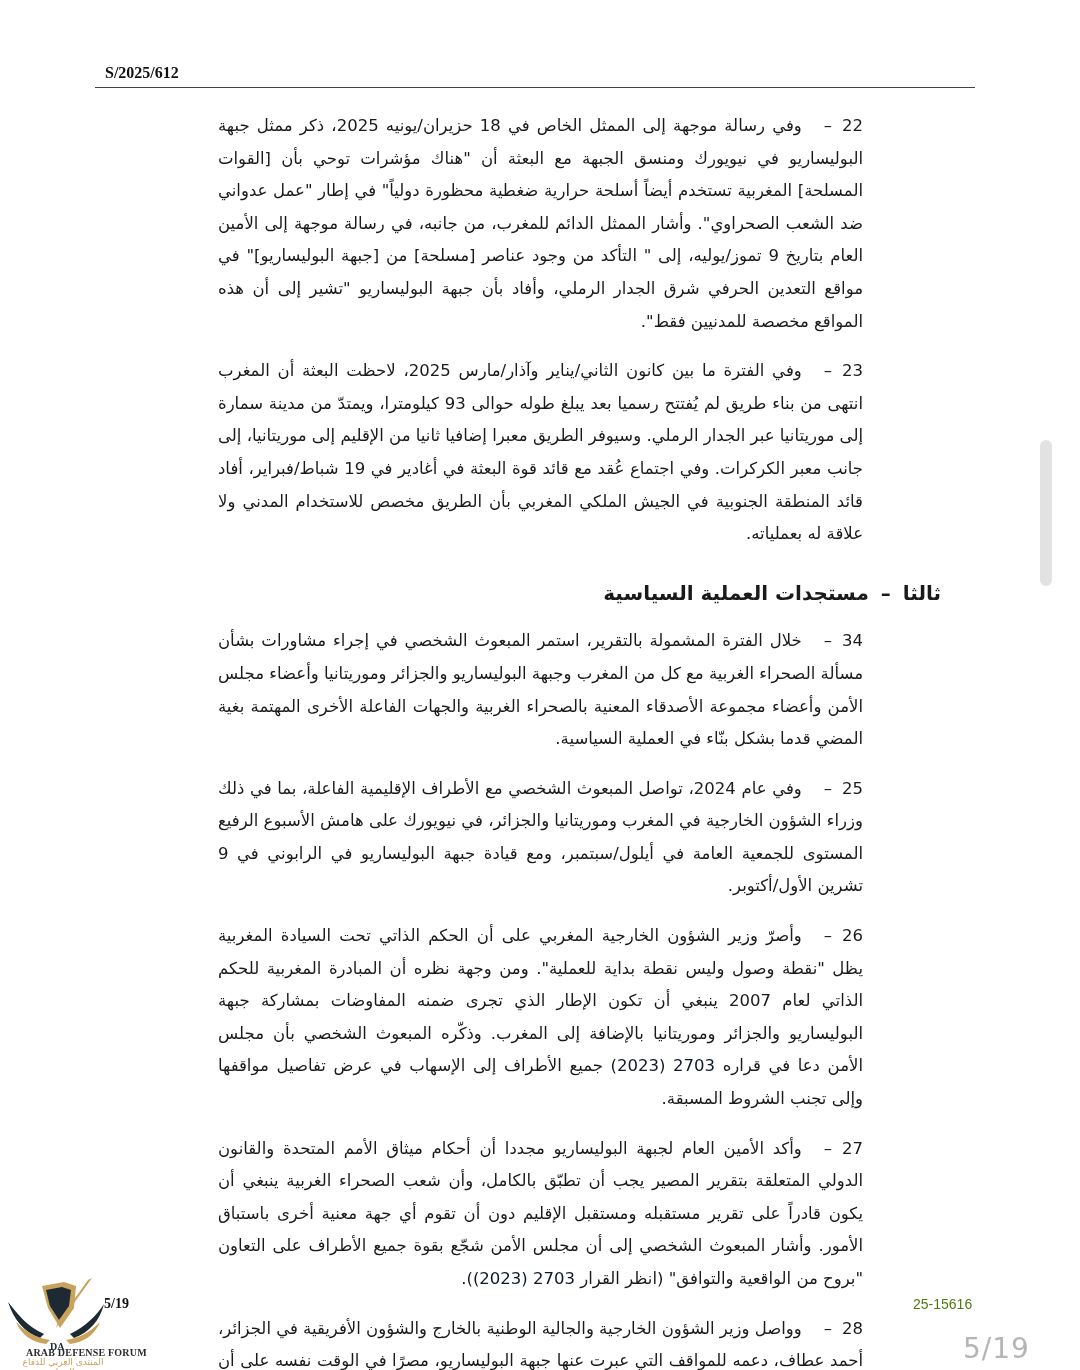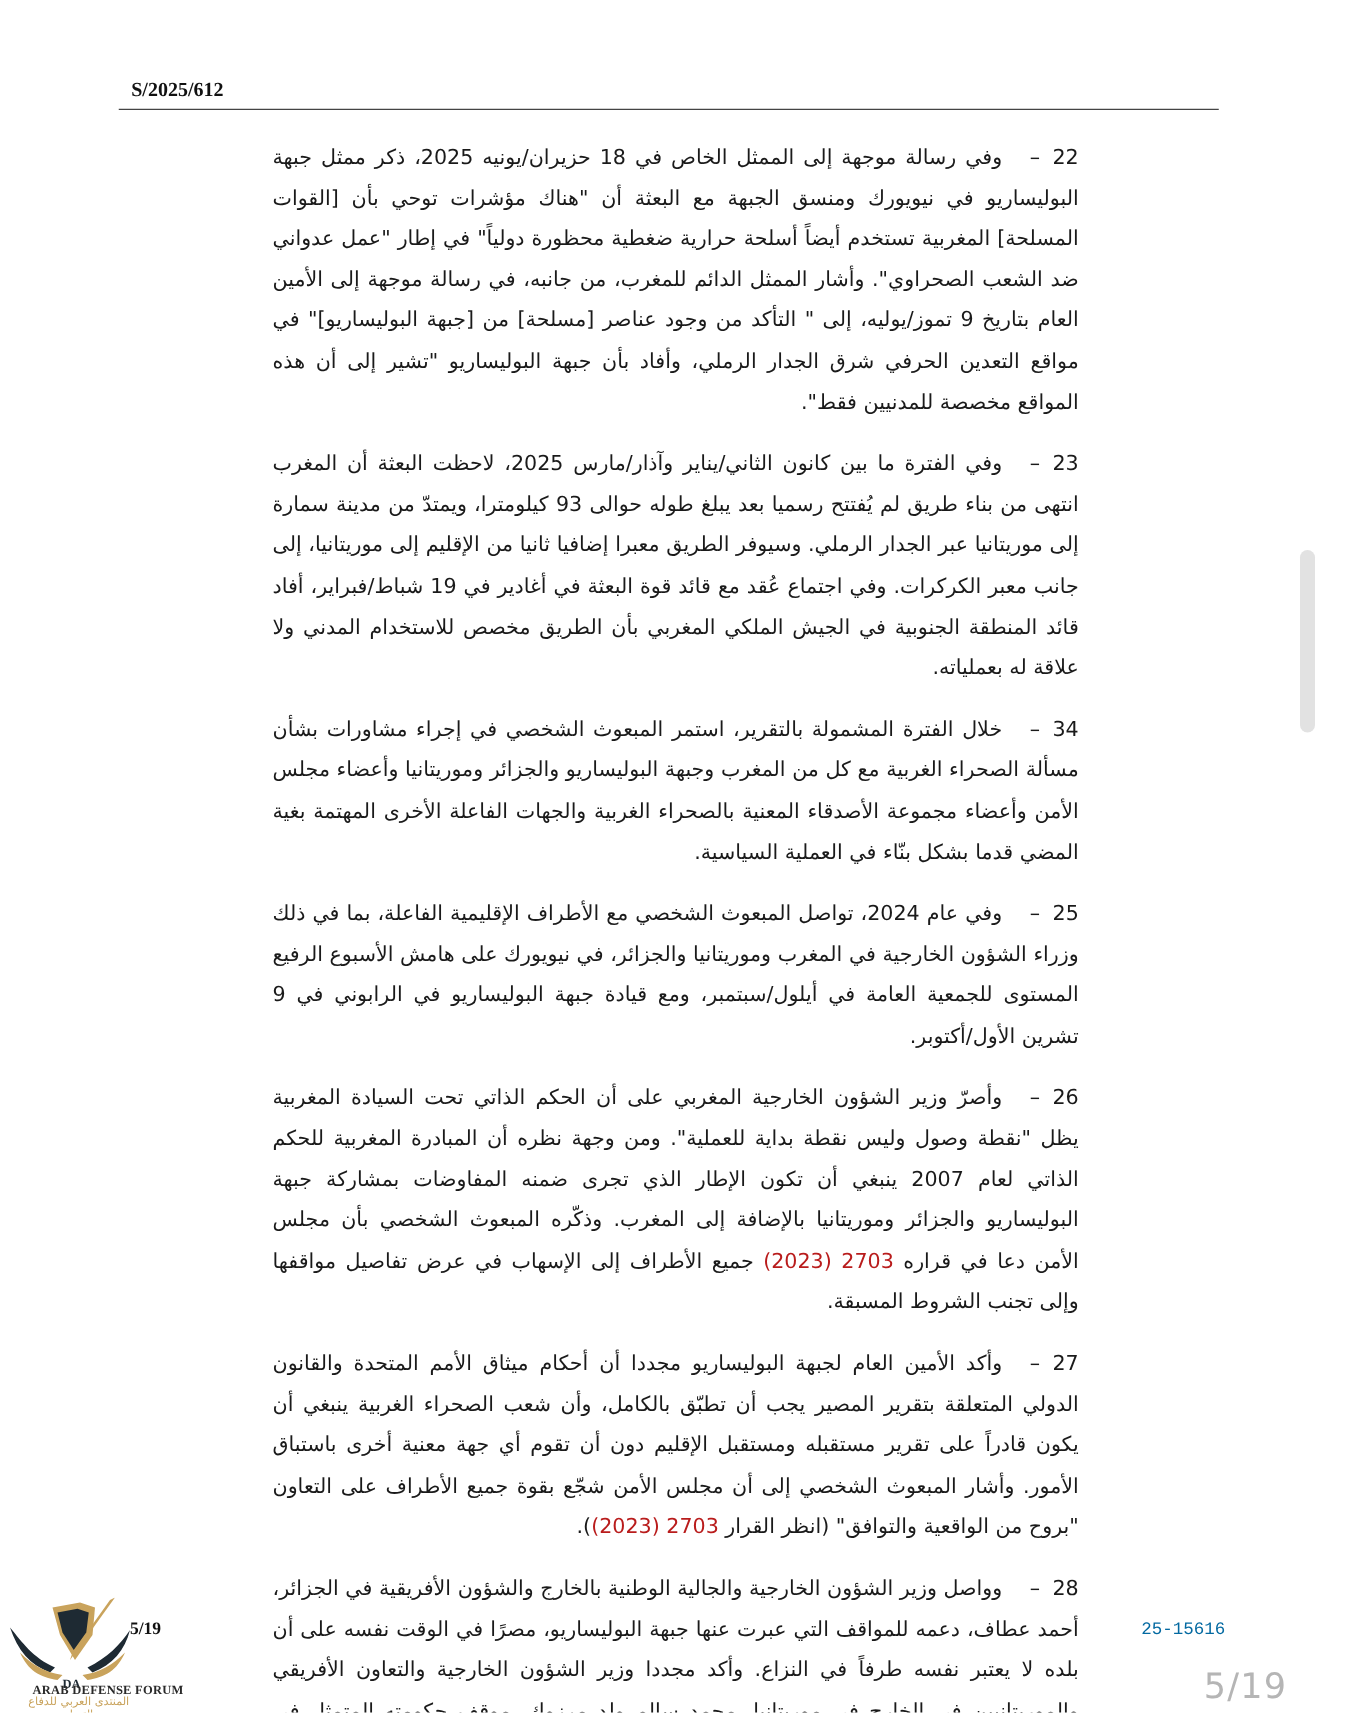--- a/index.html
+++ b/index.html
@@ -20,28 +20,28 @@
       direction: rtl; text-align: justify;
       font-size: 16.5px; line-height: 32.6px;
     }
     .para { margin: 0 0 17px 0; }
     .para .num { unicode-bidi: isolate; direction: ltr; display: inline-block; }
     .para .dash { display: inline-block; margin: 0 10px 0 22px; }
     .section-heading {
       direction: rtl; font-weight: bold; font-size: 20px; margin: 26px -78px 16px 0;
     }
     .section-heading .dash { display: inline-block; margin: 0 12px; }
-    .ref-link { color: #b91c1c; unicode-bidi: isolate; }
+    .ref-link { color: #0f172a; unicode-bidi: isolate; }
     .footer-page {
       position: absolute; left: 104px; top: 1296px;
       font-family: "Liberation Serif", serif; font-weight: bold; font-size: 14px; color: #111;
     }
     .footer-code {
       position: absolute; left: 913px; top: 1296px;
-      font-family: Liberation Mono, monospace; font-size: 14px; color: #0369a1;
+      font-family: Liberation Sans, sans-serif; font-size: 14px; color: #4d7c0f;
     }
     .viewer-page {
       position: absolute; left: 963px; top: 1332px;
       font-family: "DejaVu Sans", sans-serif; font-size: 28px; color: #b5b5b5; letter-spacing: 1px;
     }
     .scrollbar {
       position: absolute; left: 1040px; top: 440px; width: 12px; height: 146px;
       background: #e2e2e2; border-radius: 6px;
     }
     .logo {
@@ -65,20 +65,23 @@
 <div class="content">
 
   <p class="para">
     <span class="num">22</span><span class="dash">–</span><span>وفي رسالة موجهة إلى الممثل الخاص في 18 حزيران/يونيه 2025، ذكر ممثل جبهة البوليساريو في نيويورك ومنسق الجبهة مع البعثة أن "هناك مؤشرات توحي بأن [القوات المسلحة] المغربية تستخدم أيضاً أسلحة حرارية ضغطية محظورة دولياً" في إطار "عمل عدواني ضد الشعب الصحراوي". وأشار الممثل الدائم للمغرب، من جانبه، في رسالة موجهة إلى الأمين العام بتاريخ 9 تموز/يوليه، إلى " التأكد من وجود عناصر [مسلحة] من [جبهة البوليساريو]" في مواقع التعدين الحرفي شرق الجدار الرملي، وأفاد بأن جبهة البوليساريو "تشير إلى أن هذه المواقع مخصصة للمدنيين فقط".</span>
   </p>
 
   <p class="para">
     <span class="num">23</span><span class="dash">–</span><span>وفي الفترة ما بين كانون الثاني/يناير وآذار/مارس 2025، لاحظت البعثة أن المغرب انتهى من بناء طريق لم يُفتتح رسميا بعد يبلغ طوله حوالى 93 كيلومترا، ويمتدّ من مدينة سمارة إلى موريتانيا عبر الجدار الرملي. وسيوفر الطريق معبرا إضافيا ثانيا من الإقليم إلى موريتانيا، إلى جانب معبر الكركرات. وفي اجتماع عُقد مع قائد قوة البعثة في أغادير في 19 شباط/فبراير، أفاد قائد المنطقة الجنوبية في الجيش الملكي المغربي بأن الطريق مخصص للاستخدام المدني ولا علاقة له بعملياته.</span>
   </p>
 
+  <div class="section-heading">
+    <span>ثالثا</span><span class="dash">–</span><span>مستجدات العملية السياسية</span>
+  </div>
 
   <p class="para">
     <span class="num">34</span><span class="dash">–</span><span>خلال الفترة المشمولة بالتقرير، استمر المبعوث الشخصي في إجراء مشاورات بشأن مسألة الصحراء الغربية مع كل من المغرب وجبهة البوليساريو والجزائر وموريتانيا وأعضاء مجلس الأمن وأعضاء مجموعة الأصدقاء المعنية بالصحراء الغربية والجهات الفاعلة الأخرى المهتمة بغية المضي قدما بشكل بنّاء في العملية السياسية.</span>
   </p>
 
   <p class="para">
     <span class="num">25</span><span class="dash">–</span><span>وفي عام 2024، تواصل المبعوث الشخصي مع الأطراف الإقليمية الفاعلة، بما في ذلك وزراء الشؤون الخارجية في المغرب وموريتانيا والجزائر، في نيويورك على هامش الأسبوع الرفيع المستوى للجمعية العامة في أيلول/سبتمبر، ومع قيادة جبهة البوليساريو في الرابوني في 9 تشرين الأول/أكتوبر.</span>
   </p>
 
   <p class="para">

